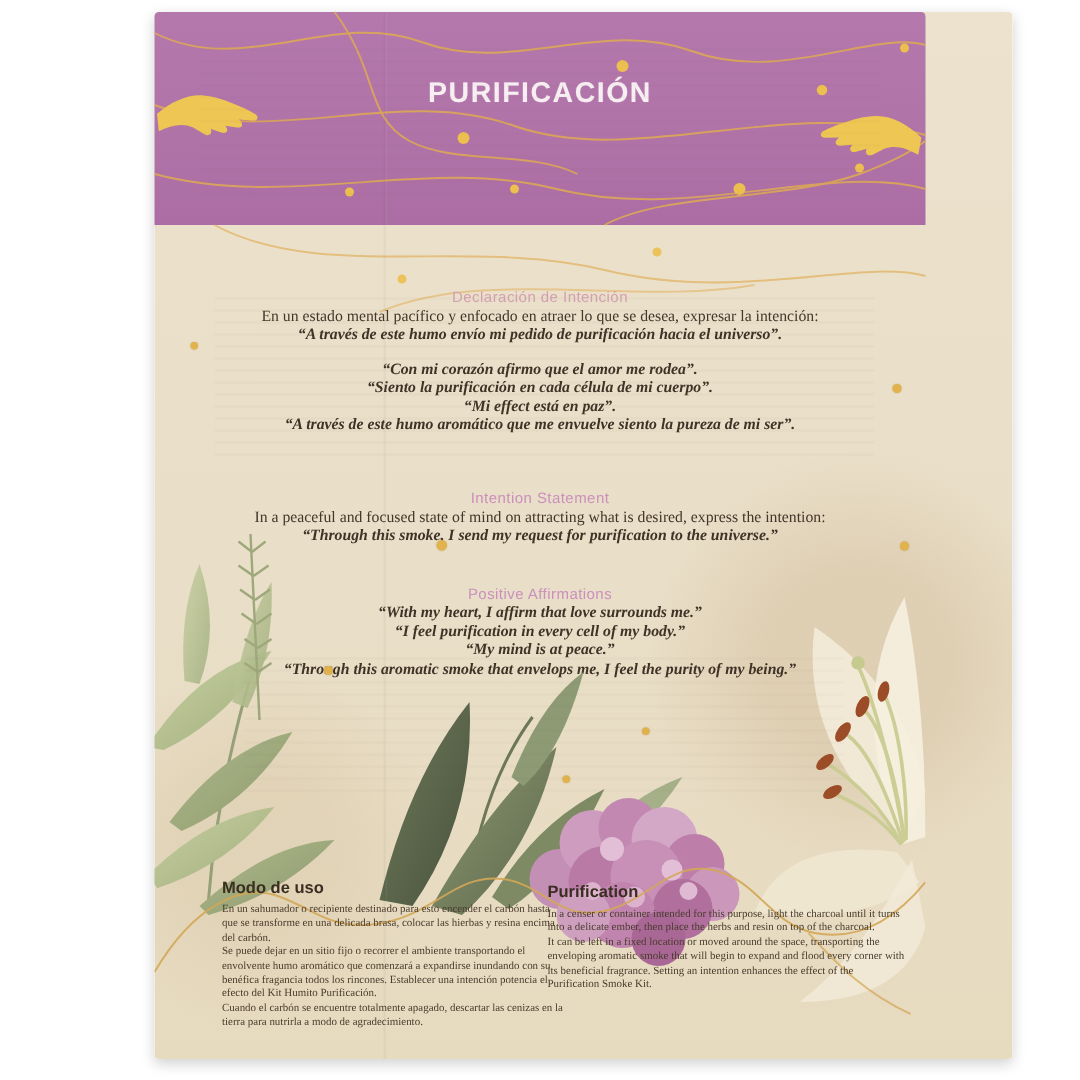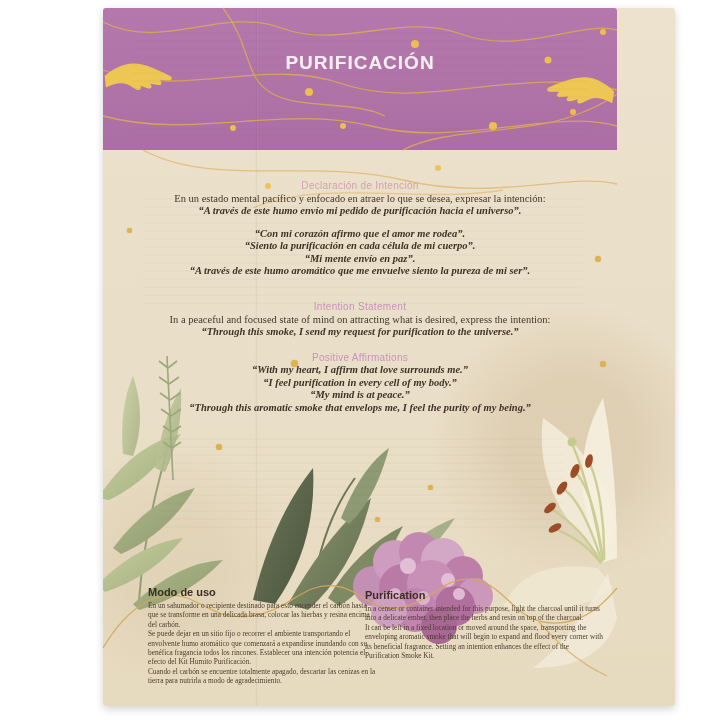--- a/index.html
+++ b/index.html
@@ -29,21 +29,21 @@
   .band-art{position:absolute;left:0;top:0;width:514px;height:210px;overflow:visible;}
   .band-title{
     position:absolute;left:0;top:42px;width:514px;text-align:center;
     font-family:"Liberation Sans", sans-serif;font-weight:bold;
     font-size:19px;line-height:26px;letter-spacing:1px;color:#f7eff2;
     text-shadow:0 0 1px rgba(255,255,255,.25);
   }
   .sections{position:absolute;left:0;top:168px;width:514px;text-align:center;color:#473729;}
   .sec-heading{
     font-family:"Liberation Sans", sans-serif;font-size:10px;line-height:12px;
-    letter-spacing:.3px;margin-top:4px;
+    letter-spacing:.3px;margin-top:17px;
   }
   .h-es{color:#d49fb2;}
   .h-en{color:#cb90bd;}
   .sec-body{font-size:10.5px;line-height:13px;color:#44362a;}
   .sec-quote{font-size:10.5px;line-height:12.5px;font-weight:bold;font-style:italic;color:#3f3226;}
   .gap-lg{height:9px;}
   .gap-sec{height:10px;}
   .illus{position:absolute;left:0;top:340px;width:514px;height:358px;pointer-events:none;}
   .bottom-col{
     position:absolute;width:228px;color:#453729;text-align:left;
@@ -106,21 +106,21 @@
   </div>
 
   <div class="sections">
     <div class="sec-heading h-es">Declaración de Intención</div>
     <div class="sec-body">En un estado mental pacífico y enfocado en atraer lo que se desea, expresar la intención:</div>
     <div class="sec-quote">“A través de este humo envío mi pedido de purificación hacia el universo”.</div>
 
     <div class="gap-sec"></div>
     <div class="sec-quote">“Con mi corazón afirmo que el amor me rodea”.</div>
     <div class="sec-quote">“Siento la purificación en cada célula de mi cuerpo”.</div>
-    <div class="sec-quote">“Mi mente envío en paz”.</div>
+    <div class="sec-quote">“Mi effect está en paz”.</div>
     <div class="sec-quote">“A través de este humo aromático que me envuelve siento la pureza de mi ser”.</div>
 
     <div class="gap-lg"></div>
       <div class="gap-sec"></div>
     <div class="sec-heading h-en">Intention Statement</div>
     <div class="sec-body">In a peaceful and focused state of mind on attracting what is desired, express the intention:</div>
     <div class="sec-quote">“Through this smoke, I send my request for purification to the universe.”</div>
 
     <div class="gap-sec"></div>
     <div class="sec-heading h-en">Positive Affirmations</div>

